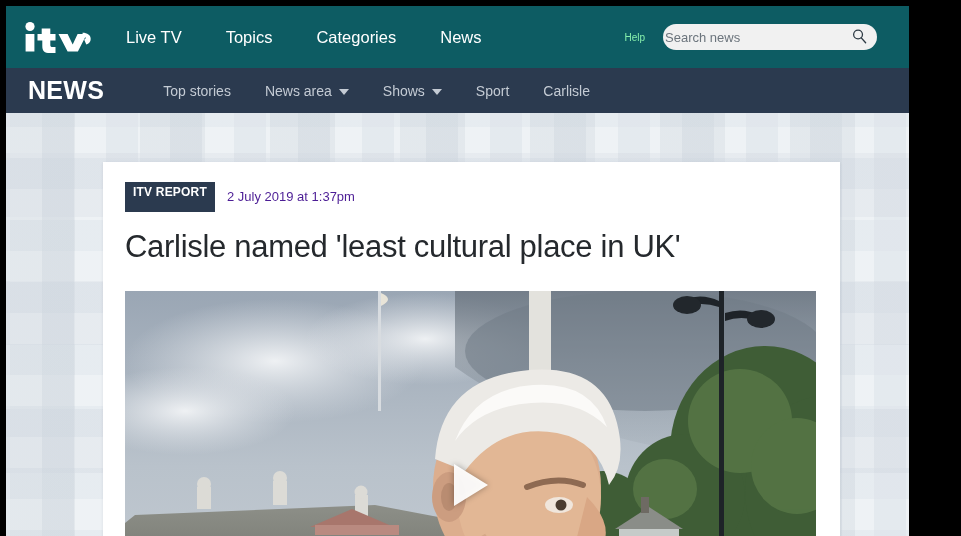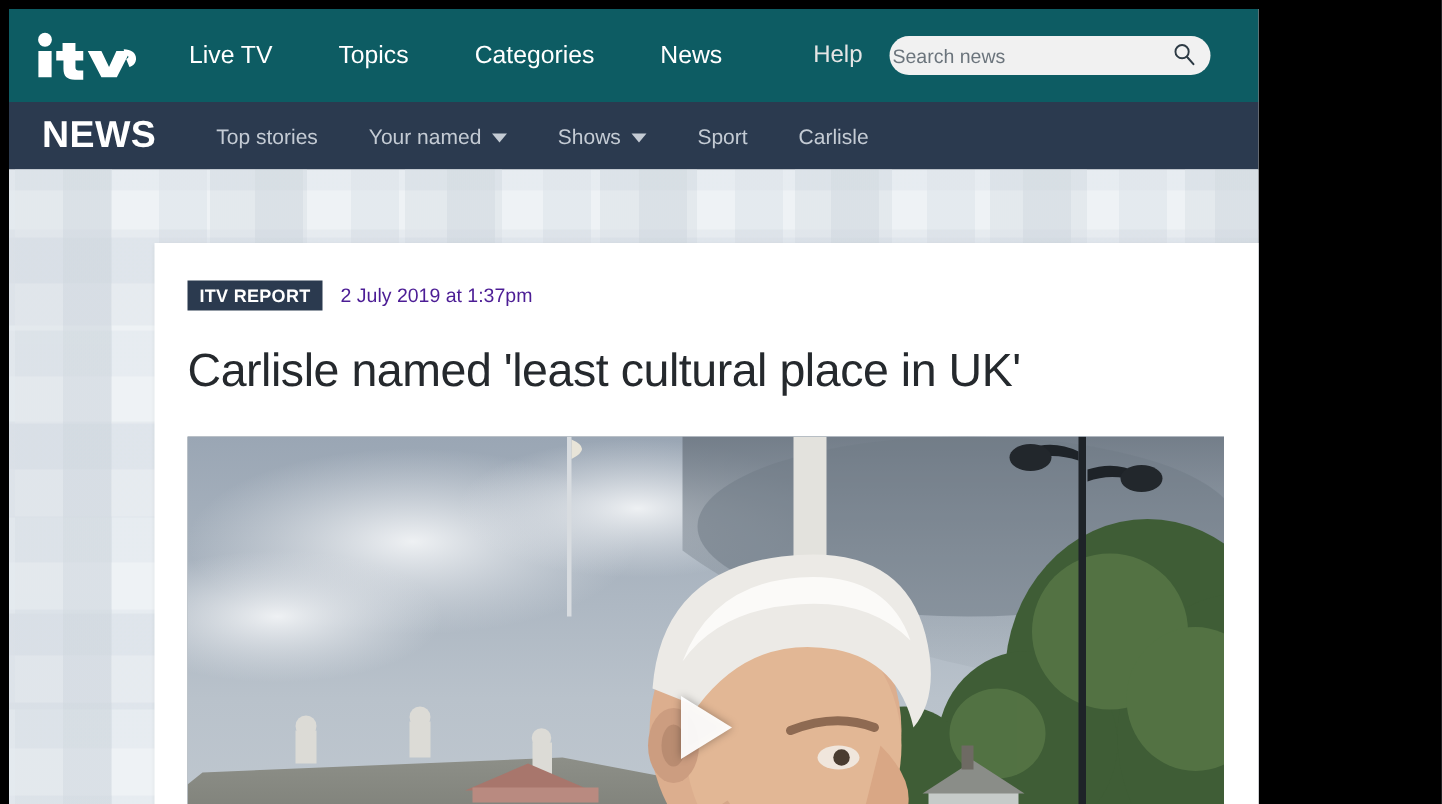--- a/index.html
+++ b/index.html
@@ -13,21 +13,21 @@
   #page {
     position: relative;
     width: 961px; height: 536px;
     background: #000;
   }
 
   
   .viewport {
     position: absolute;
     left: 6px; top: 6px;
-    width: 833px; height: 530px;
+    width: 903px; height: 530px;
     overflow: hidden;
     background: #eef2f5;
   }
 
   
   .topbar {
     position: relative;
     height: 62px;
     background: #0d5c63;
     display: flex;
@@ -59,22 +59,22 @@
   }
 
   .topright {
     margin-left: auto;
     display: flex;
     align-items: center;
     gap: 18px;
     margin-right: 32px;
   }
   .help-link {
-    color: #e5e5e5;
-    font-size: 16px;
+    color: #86efac;
+    font-size: 10px;
     text-decoration: none;
   }
   .searchbox {
     position: relative;
     width: 214px;
     height: 26px;
     background: #f1f1f1;
     border-radius: 13px;
     display: flex;
     align-items: center;
@@ -109,21 +109,21 @@
     margin-left: 22px;
     color: #ffffff;
     font-size: 25px;
     font-weight: bold;
     letter-spacing: 0.3px;
     line-height: 1;
   }
   .subnav {
     display: flex;
     align-items: center;
-    margin-left: 40px;
+    margin-left: 59px;
     gap: 34px;
   }
   .subnav .subnav-item {
     display: flex;
     align-items: center;
     gap: 7px;
     color: #c4cbd4;
     font-size: 14px;
     text-decoration: none;
     white-space: nowrap;
@@ -178,21 +178,21 @@
     align-items: center;
     gap: 12px;
     height: 21px;
   }
   .report-badge {
     background: #2b3a4f;
     color: #ffffff;
     font-size: 12px;
     font-weight: bold;
     letter-spacing: 0.2px;
-    padding: 4px 8px 4px 8px;
+    padding: 4px 8px 14px 8px;
     line-height: 1;
     white-space: nowrap;
     text-align: right;
   }
   .meta-date {
     color: #4c1d95;
     font-size: 13px;
     white-space: nowrap;
   }
 
@@ -274,21 +274,21 @@
 
     <div class="subbar">
       <div class="news-wordmark">NEWS</div>
       <nav class="subnav">
 
         <a href="#" class="subnav-item">
           <span>Top stories</span>
         </a>
 
         <a href="#" class="subnav-item">
-          <span>Your named</span>
+          <span>News area</span>
           <span class="caret"></span>
         </a>
 
         <a href="#" class="subnav-item">
           <span>Shows</span>
           <span class="caret"></span>
         </a>
 
         <a href="#" class="subnav-item">
           <span>Sport</span>

